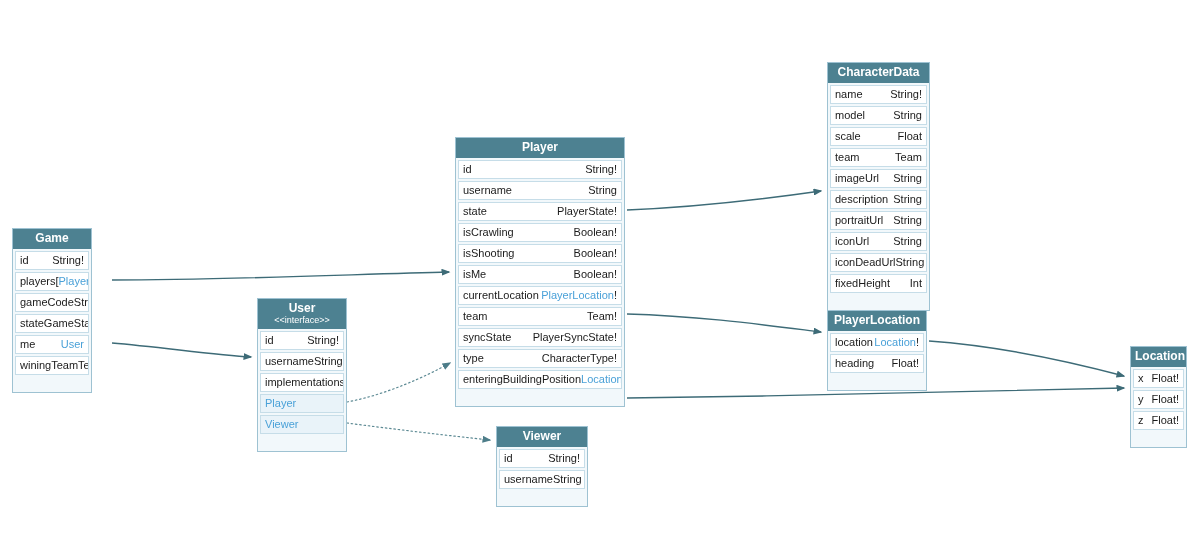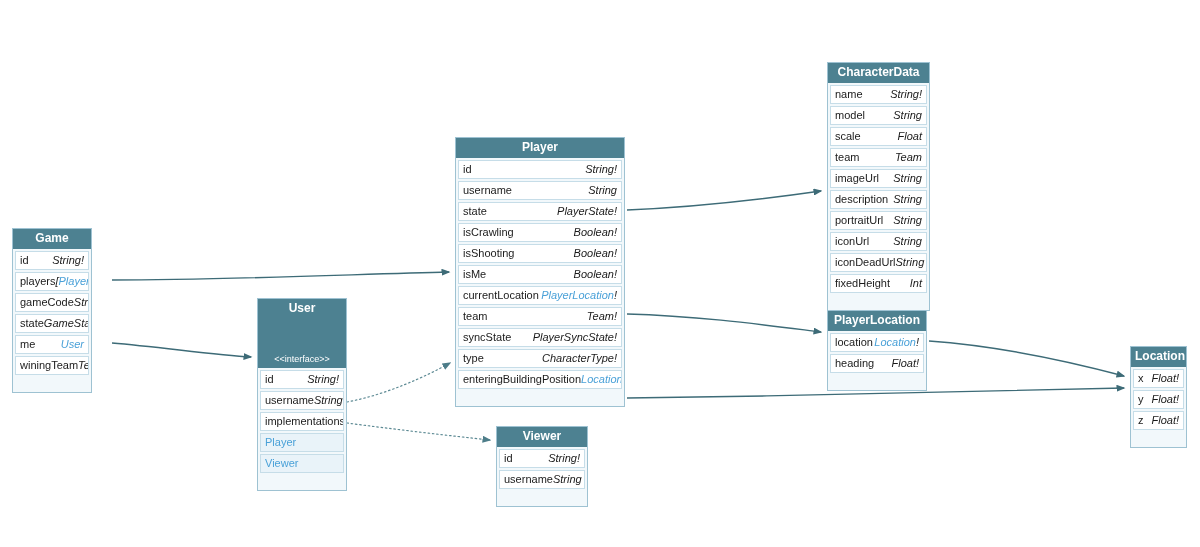--- a/index.html
+++ b/index.html
@@ -31,38 +31,37 @@
     text-align: center;
     padding: 3px 4px 4px 4px;
     line-height: 13px;
     white-space: nowrap;
   }
   .stereotype {
     display: block;
     font-size: 9px;
     font-weight: normal;
     line-height: 10px;
-    margin-top: 39px;
   }
   .row {
     display: flex;
     justify-content: space-between;
     align-items: baseline;
     gap: 0;
     background: #ffffff;
     border: 1px solid #c6dde8;
     margin: 2px 2px 0 2px;
     padding: 2px 4px 2px 4px;
     font-size: 11px;
     line-height: 13px;
     white-space: nowrap;
     overflow: hidden;
   }
   .row .fname { color: #1a1a1a; }
-  .row .ftype { color: #1a1a1a; text-align: right; font-style: italic; }
+  .row .ftype { color: #1a1a1a; text-align: right; }
   .row .tlink { color: #4aa1d8; }
   .row.section-row {
     color: #1a1a1a;
     background: #ffffff;
   }
   .row.link-row {
     background: #e9f3f9;
     color: #4aa1d8;
     justify-content: flex-start;
   }

